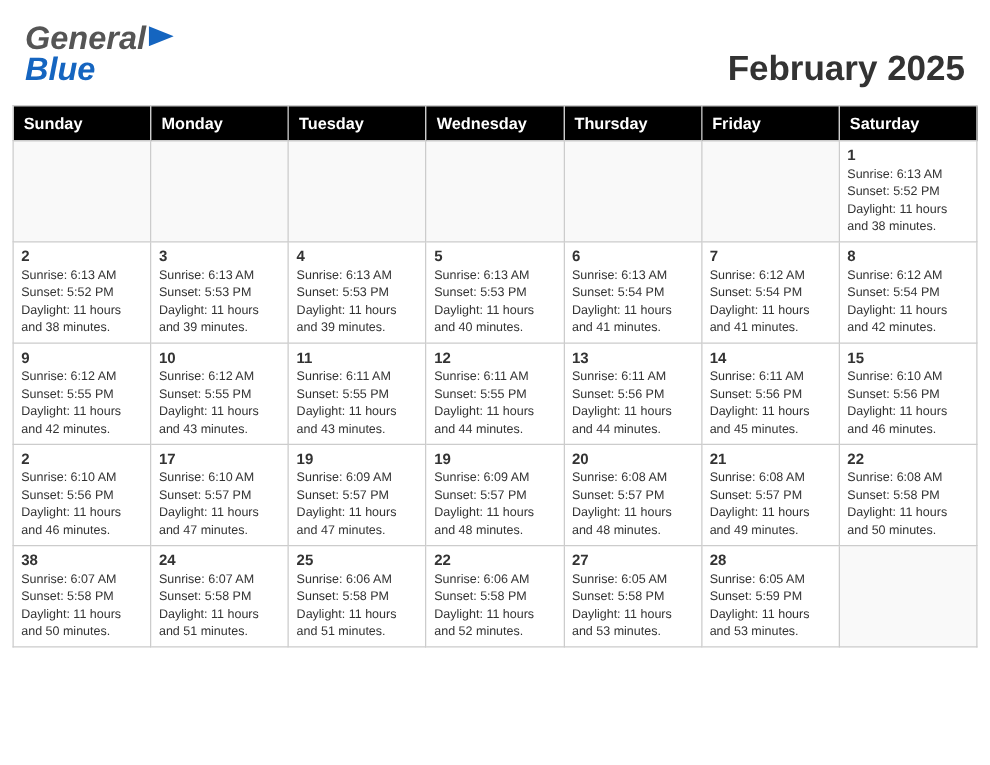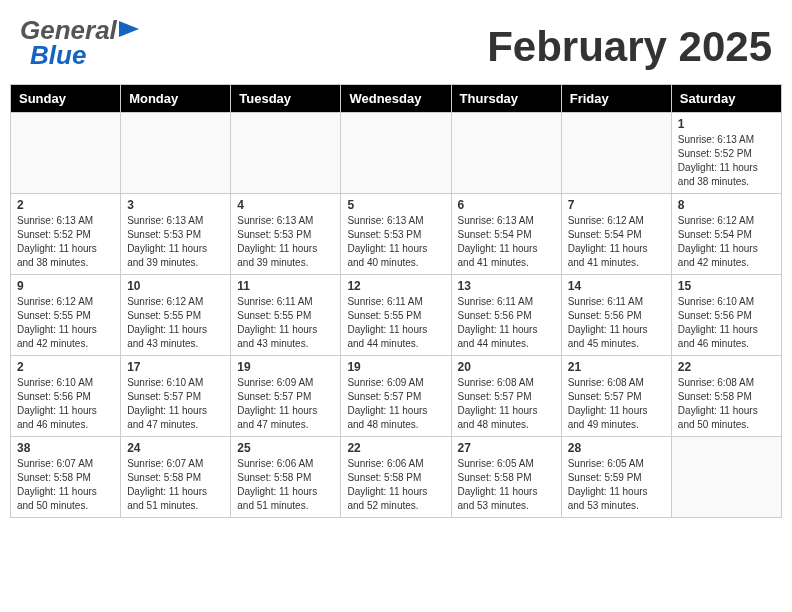--- a/index.html
+++ b/index.html
@@ -15,21 +15,21 @@
       justify-content: space-between;
       align-items: flex-end;
       margin-bottom: 8px;
       padding: 5px 10px;
       gap: 44px;
     }
     .title-area {
       text-align: right;
     }
     .month-title {
-      font-size: 42px;
+      font-size: 28px;
       font-weight: bold;
       color: #333;
     }
     .subtitle {
       font-size: 15px;
       color: #333;
     }
     .calendar {
       width: 100%;
       border-collapse: collapse;
@@ -76,21 +76,21 @@
 
 <div class="header">
   <div class="logo-wrapper">
     <div style="display:flex; flex-direction:column; align-items:flex-start;">
       <div style="display:flex; align-items:center;">
         <span style="font-size:26px; font-weight:bold; color:#555; font-style:italic;">General</span>
         <svg width="20" height="20" viewBox="0 0 20 20" style="margin-left:2px; margin-top:-4px;">
           <polygon points="0,2 20,10 0,18" fill="#1565c0"></polygon>
         </svg>
       </div>
-      <span style="font-size:26px; font-weight:bold; color:#1565c0; font-style:italic; margin-top:-6px; margin-left:10px;">Blue</span>
+      <span style="font-size:26px; font-weight:bold; color:#1565c0; font-style:italic; margin-top:-6px; margin-left:0;">Blue</span>
     </div>
   </div>
   <div class="title-area">
     <div class="month-title">February 2025</div>
   </div>
 </div>
 
 <table class="calendar">
   <thead>
     <tr>

